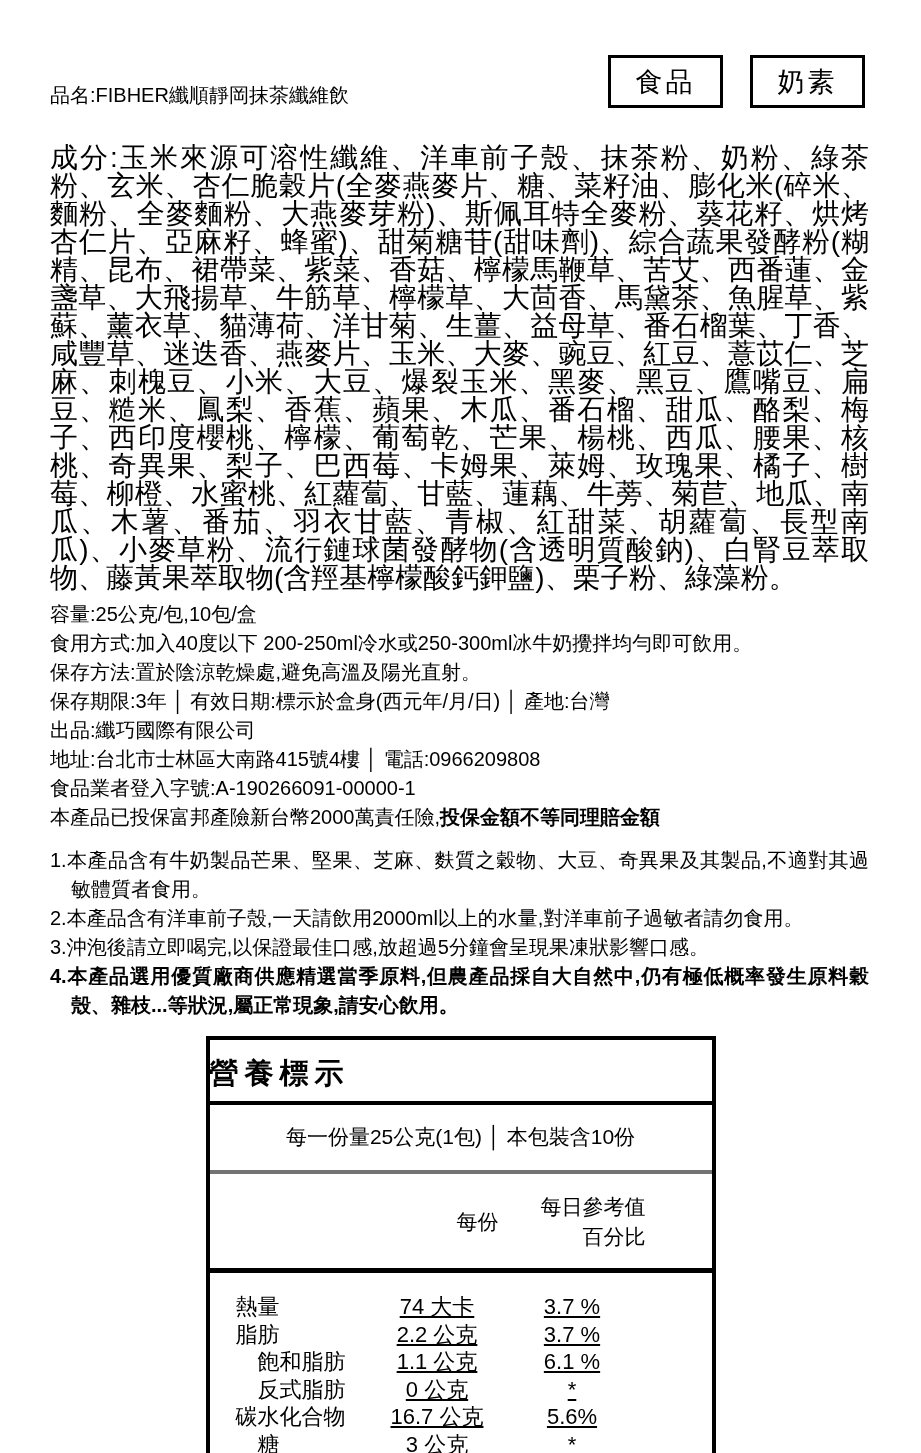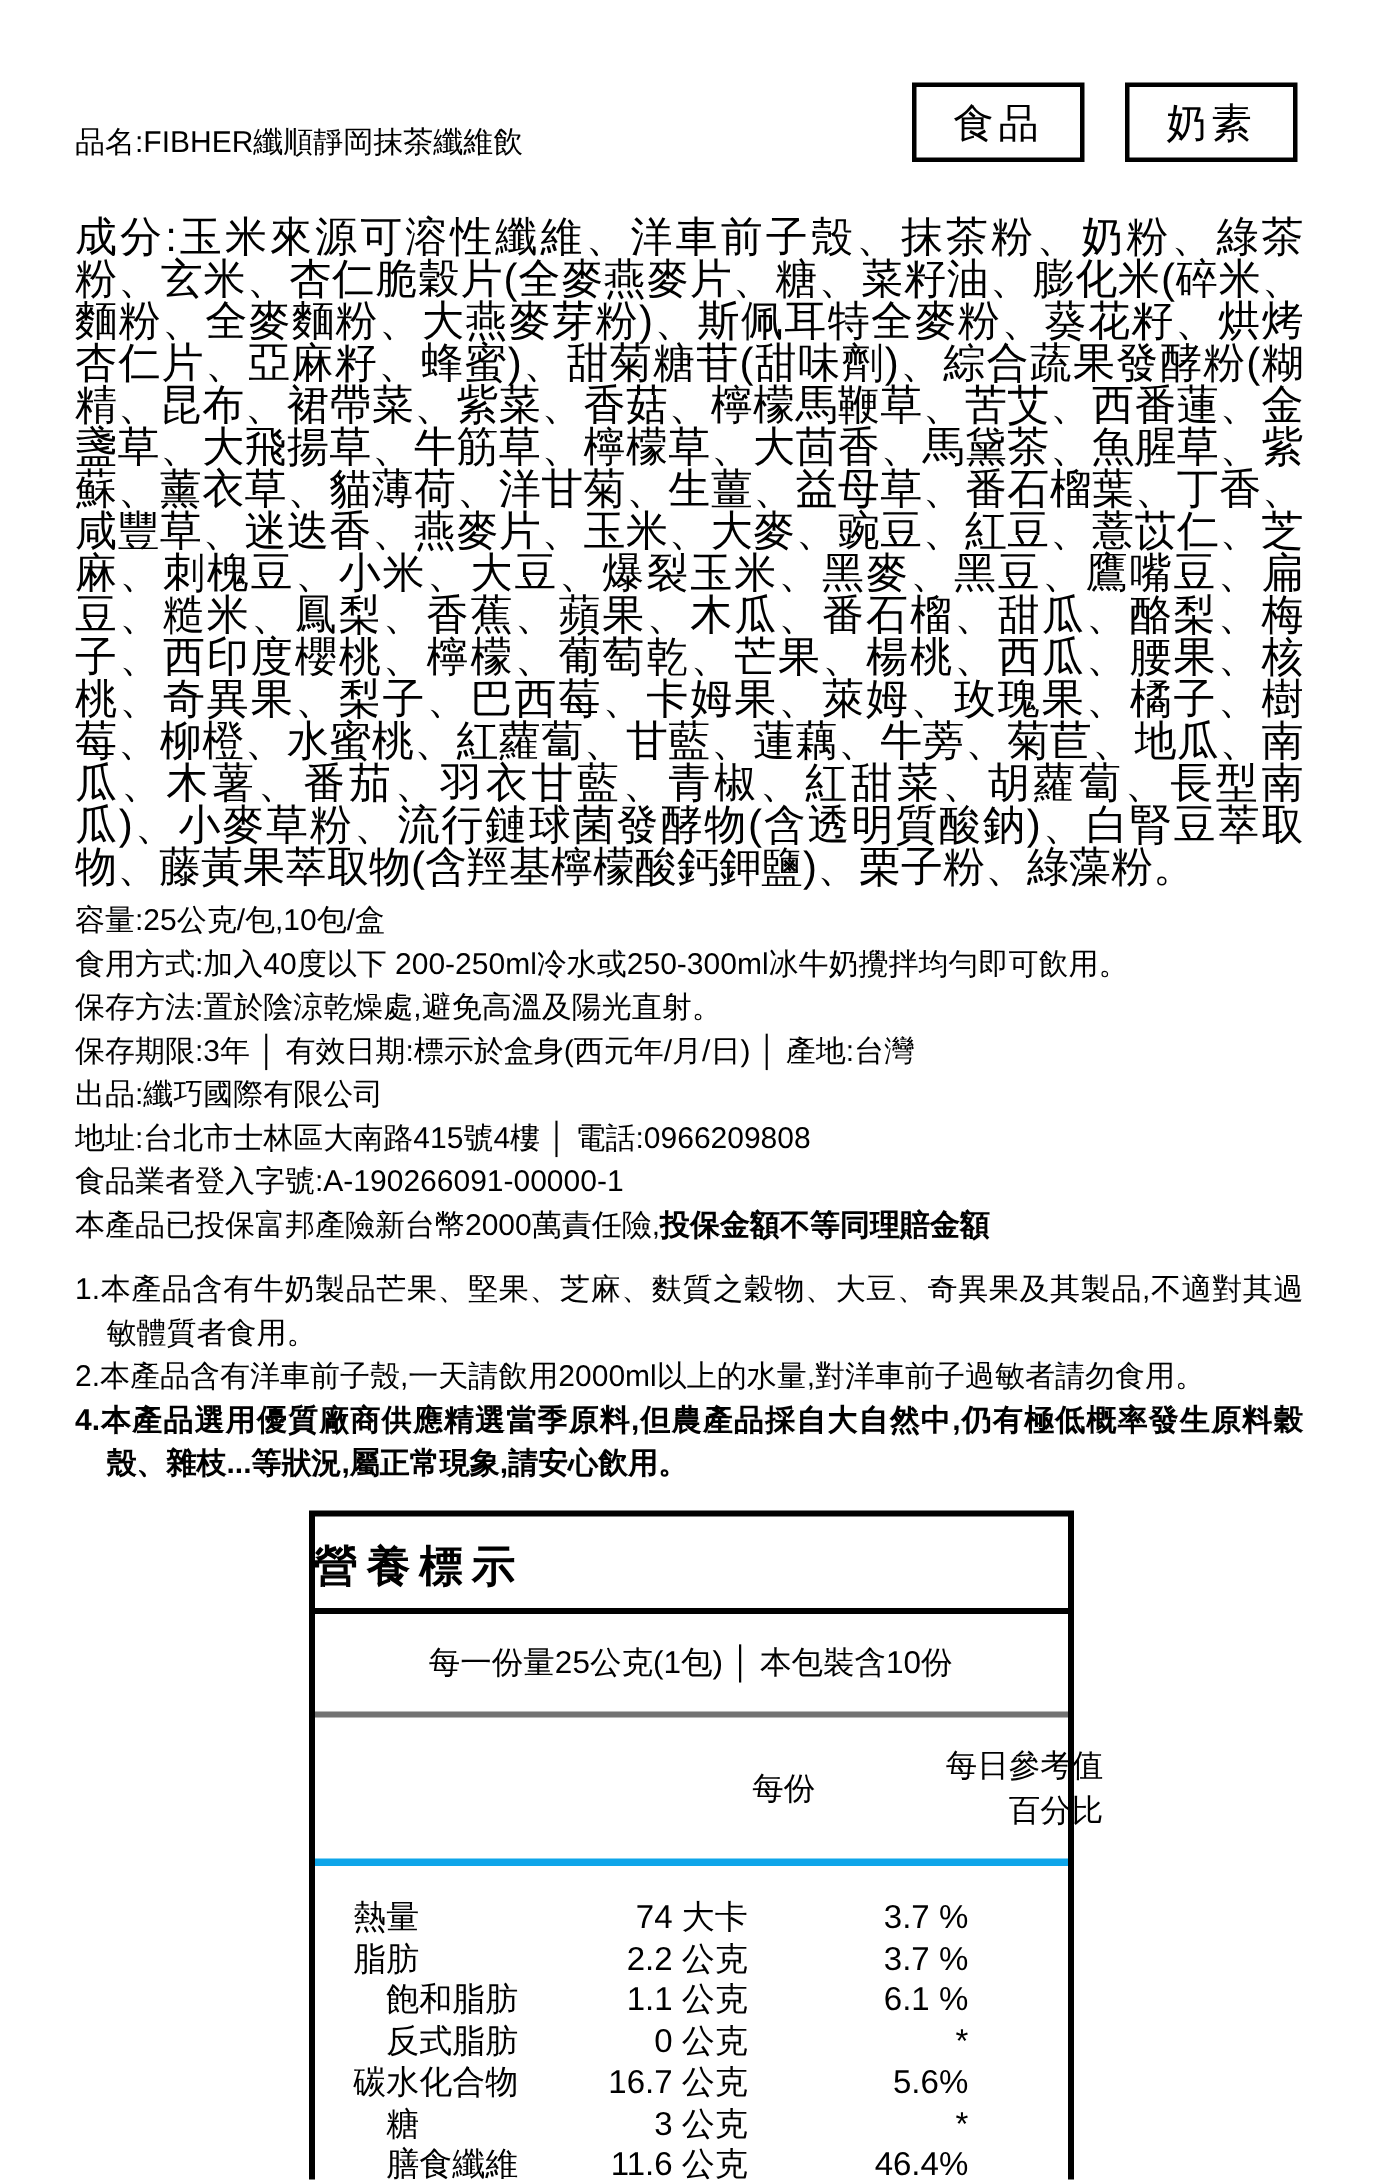--- a/index.html
+++ b/index.html
@@ -46,34 +46,34 @@
   .nutri-title {
     border-bottom: 4px solid #000; text-align: left;
     font-weight: bold; font-size: 29px; letter-spacing: 6px;
     padding: 14px 0 7px;
   }
   .nutri-serving {
     border-bottom: 4px solid #737373; text-align: center;
     font-size: 21px; padding: 18px 0 19px;
   }
   .nutri-header {
-    border-bottom: 5px solid #0ea5e9;
+    border-bottom: 5px solid #000000;
     display: grid; grid-template-columns: 140px 123px 147px;
-    padding: 18px 66px 16px 26px; font-size: 21px; line-height: 30px; gap: 45px;
+    padding: 18px 66px 16px 26px; font-size: 21px; line-height: 30px;
   }
   .nutri-header .col-serving { text-align: right; align-self: center; }
   .nutri-header .col-daily { text-align: right; }
   .nutri-body { padding: 20px 66px 22px 26px; }
   .n-row {
     display: grid; grid-template-columns: 140px 123px 147px;
     font-size: 22px; line-height: 27.5px;
   }
   .n-name { text-align: left; white-space: nowrap; }
   .n-row.indent .n-name { padding-left: 22px; }
-  .n-val, .n-pct { text-align: right; white-space: nowrap; }
+  .n-val, .n-pct { text-align: center; white-space: nowrap; text-decoration: underline; }
 </style>
 </head>
 <body>
 
 <div class="page">
 
   <div class="header-row">
     <div class="product-name">品名:FIBHER纖順靜岡抹茶纖維飲</div>
     <div class="badges">
       <div class="badge">食品</div>
@@ -90,20 +90,21 @@
     <p>保存期限:3年 │ 有效日期:標示於盒身(西元年/月/日) │ 產地:台灣</p>
     <p>出品:纖巧國際有限公司</p>
     <p>地址:台北市士林區大南路415號4樓 │ 電話:0966209808</p>
     <p>食品業者登入字號:A-190266091-00000-1</p>
     <p><span>本產品已投保富邦產險新台幣2000萬責任險,</span><span class="bold">投保金額不等同理賠金額</span></p>
   </div>
 
   <div class="notes">
     <p class="note-item">1.本產品含有牛奶製品芒果、堅果、芝麻、麩質之穀物、大豆、奇異果及其製品,不適對其過敏體質者食用。</p>
     <p class="note-item">2.本產品含有洋車前子殼,一天請飲用2000ml以上的水量,對洋車前子過敏者請勿食用。</p>
+    <p class="note-item">3.沖泡後請立即喝完,以保證最佳口感,放超過5分鐘會呈現果凍狀影響口感。</p>
     <p class="note-item bold">4.本產品選用優質廠商供應精選當季原料,但農產品採自大自然中,仍有極低概率發生原料穀殼、雜枝...等狀況,屬正常現象,請安心飲用。</p>
   </div>
 
   <div class="nutrition">
     <div class="nutri-title">營養標示</div>
     <div class="nutri-serving">每一份量25公克(1包) │ 本包裝含10份</div>
     <div class="nutri-header">
       <span></span>
       <span class="col-serving">每份</span>
       <span class="col-daily">

